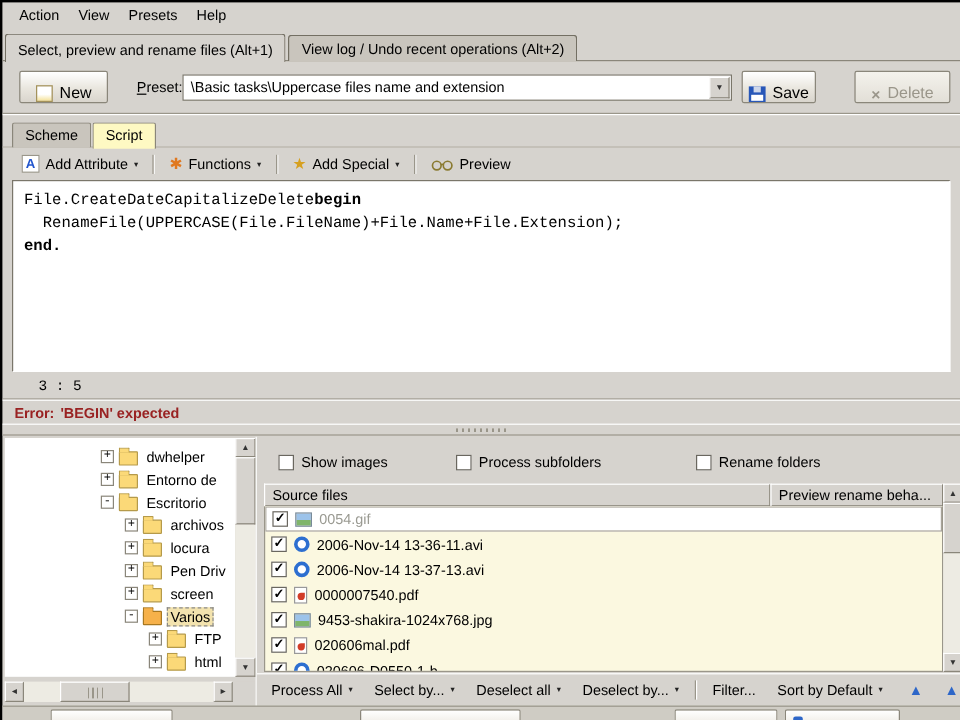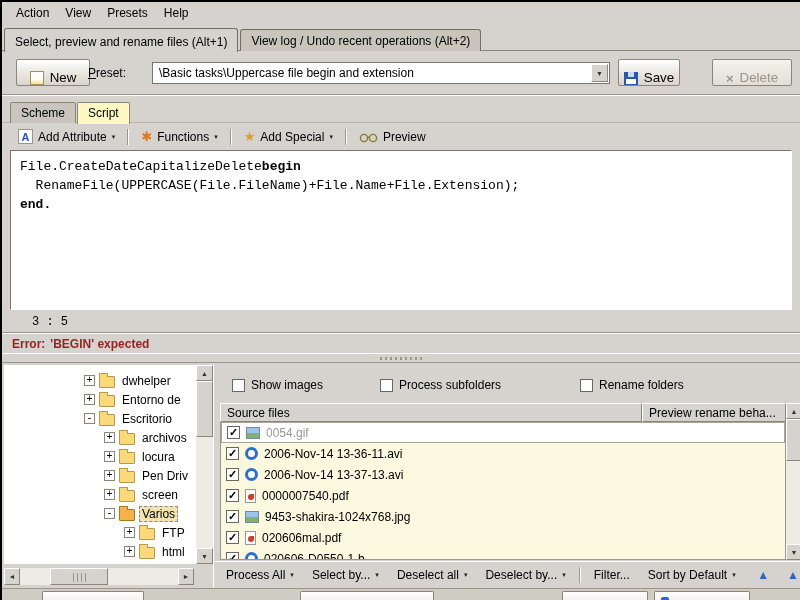--- a/index.html
+++ b/index.html
@@ -19,21 +19,21 @@
   
   .tbtn{position:absolute;display:flex;align-items:flex-end;justify-content:center;gap:6px;border:1px solid #8a867a;border-radius:2px;background:linear-gradient(#ffffff,#e9e6de 55%,#d9d5cd);cursor:pointer}
   #btn-new{left:14px;top:57px;width:74px;height:27px}
   #btn-save{left:616px;top:57px;width:62px;height:27px}
   #btn-delete{left:710px;top:57px;width:80px;height:27px;color:#9a968a;background:linear-gradient(#f4f2ec,#e2dfd7)}
   .ic-new{width:14px;height:14px;background:linear-gradient(#ffffff 0 55%,#f5e29a);border:1px solid #a4925a}
   .ic-save{width:14px;height:13px;background:#2857b8;position:relative}
   .ic-save::before{content:"";position:absolute;left:4px;top:0;width:6px;height:5px;background:#cfd8ea}
   .ic-save::after{content:"";position:absolute;left:2px;bottom:1px;width:10px;height:5px;background:#fff}
   .ic-delete{color:#9a968a;font-weight:bold;font-size:13px;line-height:13px}
-  #preset-label{position:absolute;left:86px;top:64px}
+  #preset-label{position:absolute;left:112px;top:64px}
   .accel{text-decoration:underline}
   #preset-combo{position:absolute;left:150px;top:60px;width:458px;height:22px;background:#fff;border:1px solid #7a766a;display:flex;align-items:center;cursor:pointer}
   #preset-combo .val{flex:1;padding:0 6px;white-space:nowrap;overflow:hidden}
   .combo-btn{width:17px;height:18px;margin-right:1px;background:#d6d3ce;border:1px solid;border-color:#fff #8a867a #8a867a #fff;font-size:7px;display:flex;align-items:center;justify-content:center;color:#333}
   #tooldiv{position:absolute;left:0;top:92px;width:800px;height:2px;border-top:1px solid #9a968a;border-bottom:1px solid #fff}
 
   
   #subtabs{position:absolute;left:8px;top:98px;height:23px;display:flex;align-items:flex-end;z-index:3}
   .stab{border:1px solid #8a867a;border-bottom:none;border-radius:2px 2px 0 0;padding:3px 10px;background:#c9c5bd;margin-right:1px}
   .stab.active{background:#fef9c3;padding-bottom:4px;margin-bottom:-1px;position:relative;z-index:4}
@@ -143,21 +143,21 @@
       <div class="tab">View log / Undo recent operations (Alt+2)</div>
     </div>
   <div id="pageline"></div>
 
   <button class="tbtn" id="btn-new">
     <span class="ic-new"></span>
     <span>New</span>
   </button>
   <span id="preset-label"><span class="accel">P</span><span>reset:</span></span>
   <div id="preset-combo">
-    <span class="val">\Basic tasks\Uppercase file begin and extension</span>
+    <span class="val">\Basic tasks\Uppercase files name and extension</span>
     <span class="combo-btn">▼</span>
   </div>
   <button class="tbtn" id="btn-save">
     <span class="ic-save"></span>
     <span>Save</span>
   </button>
   <button class="tbtn" id="btn-delete">
     <span class="ic-delete">×</span>
     <span>Delete</span>
   </button>

